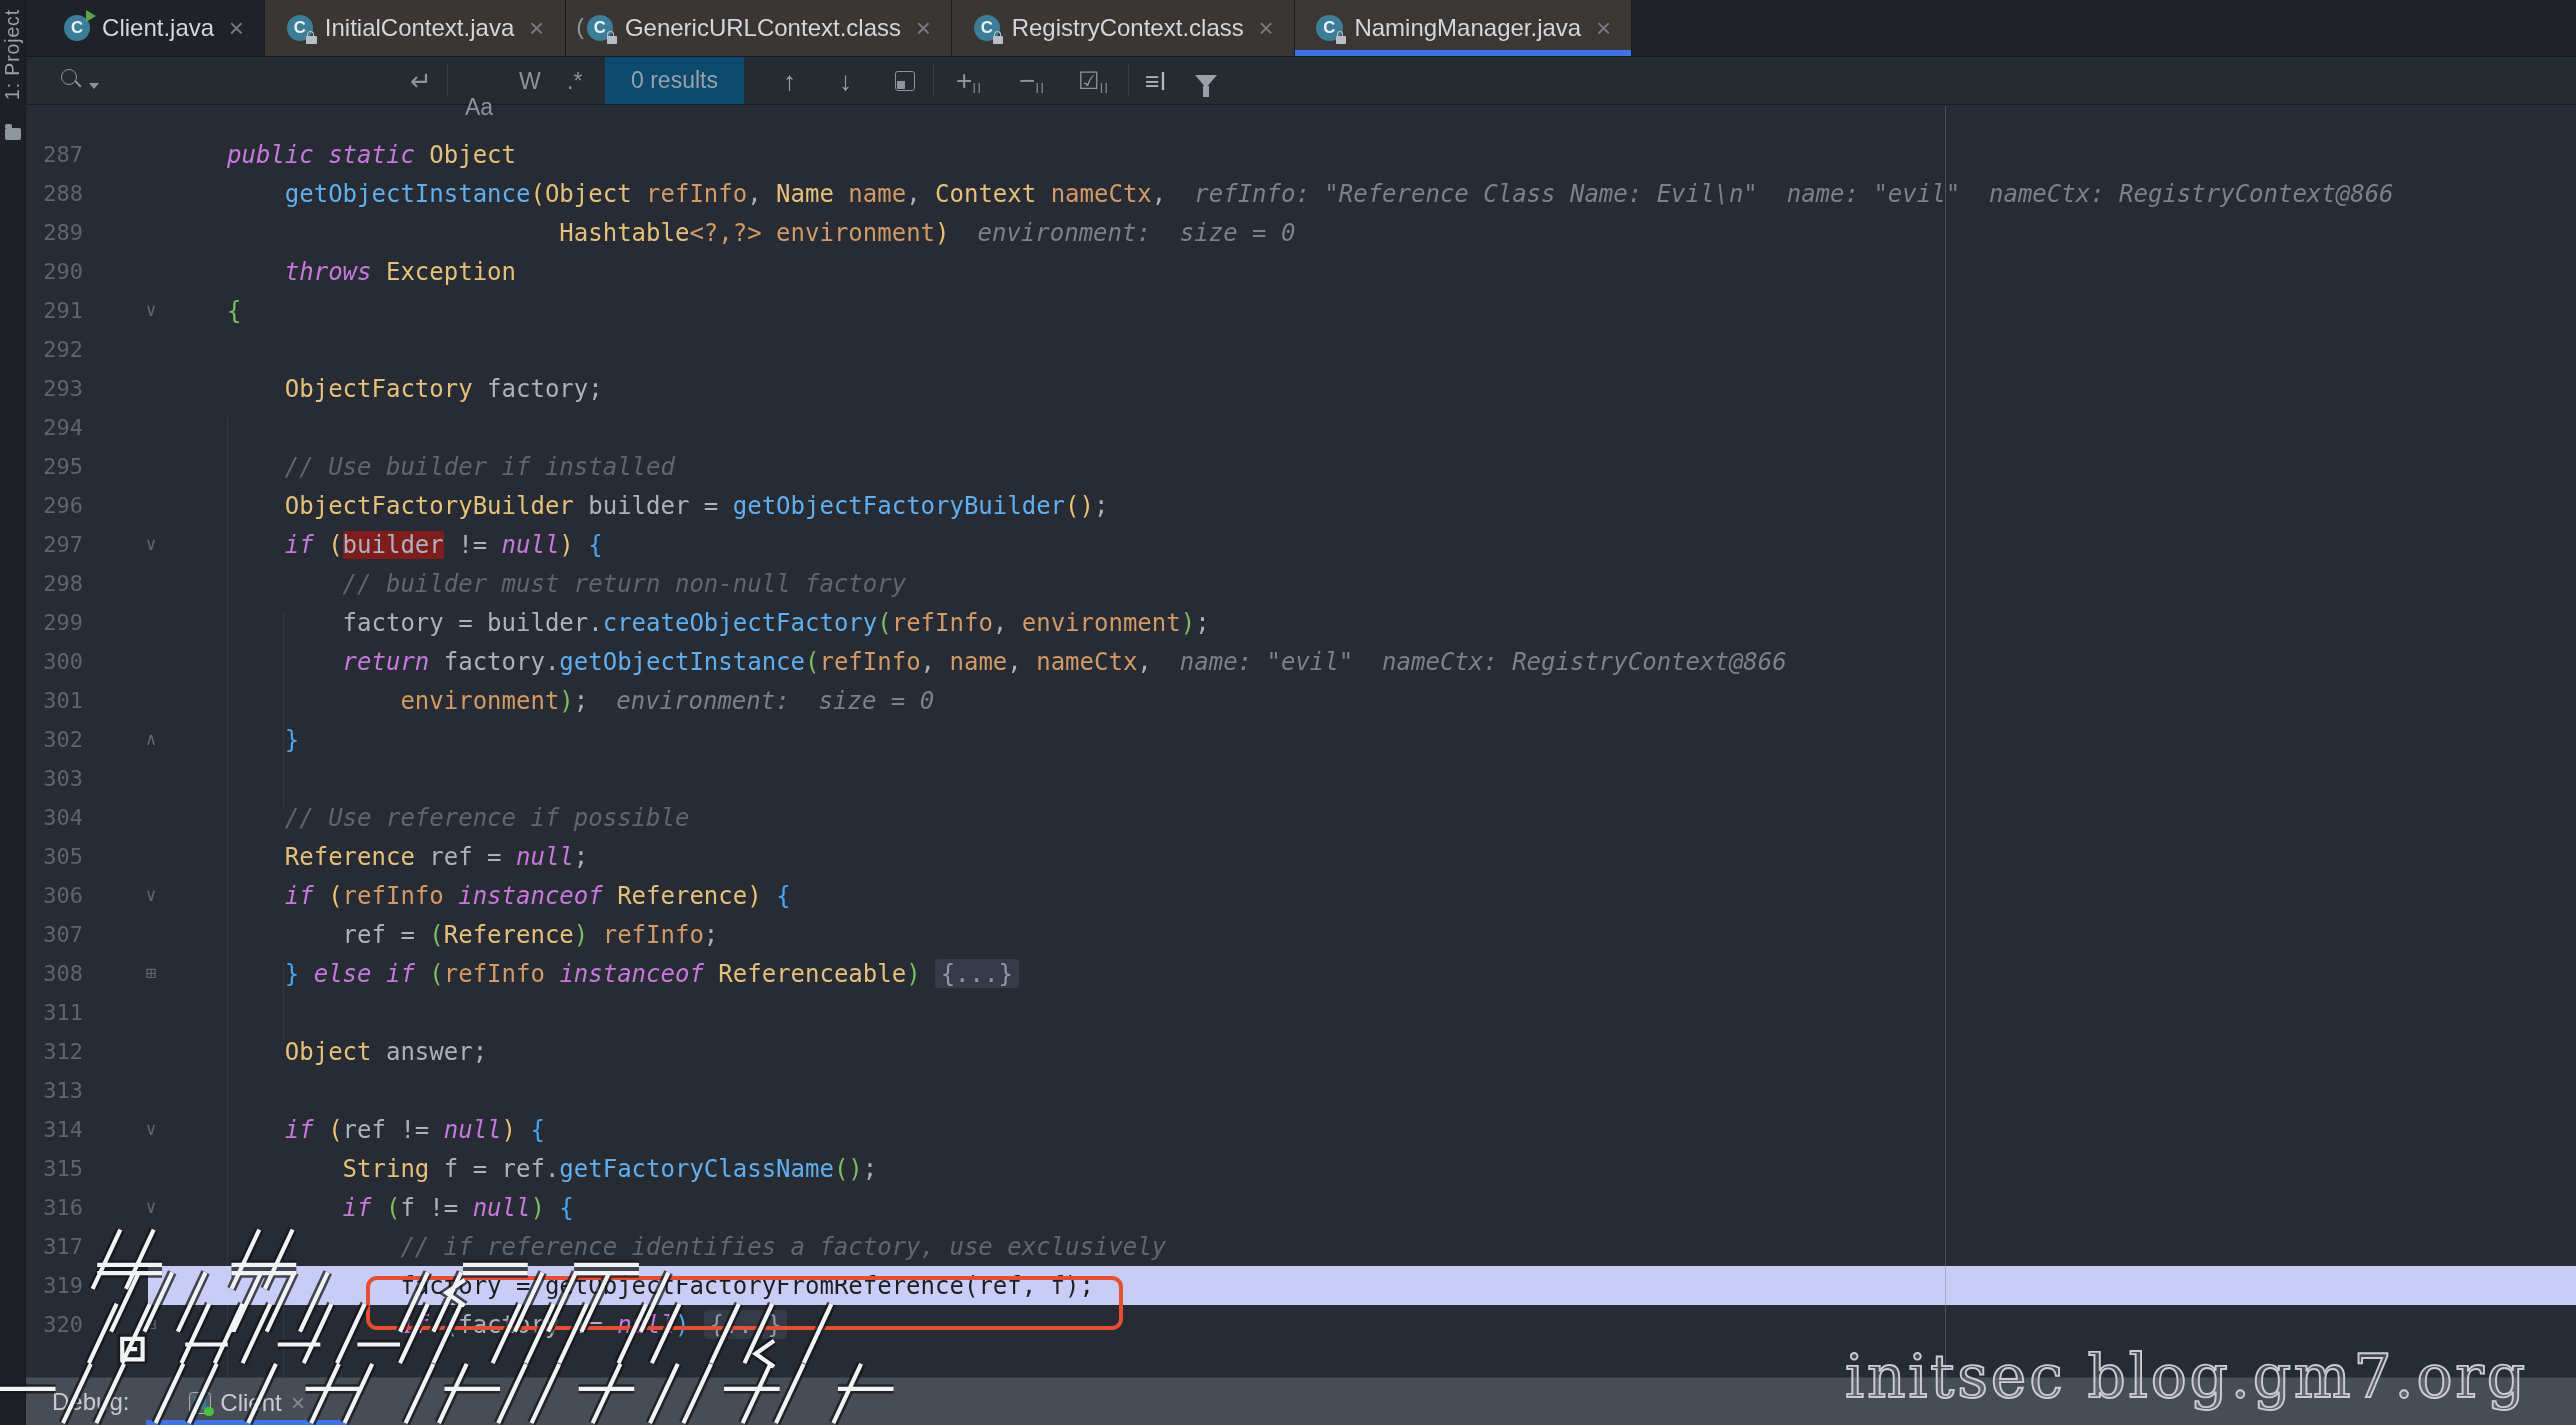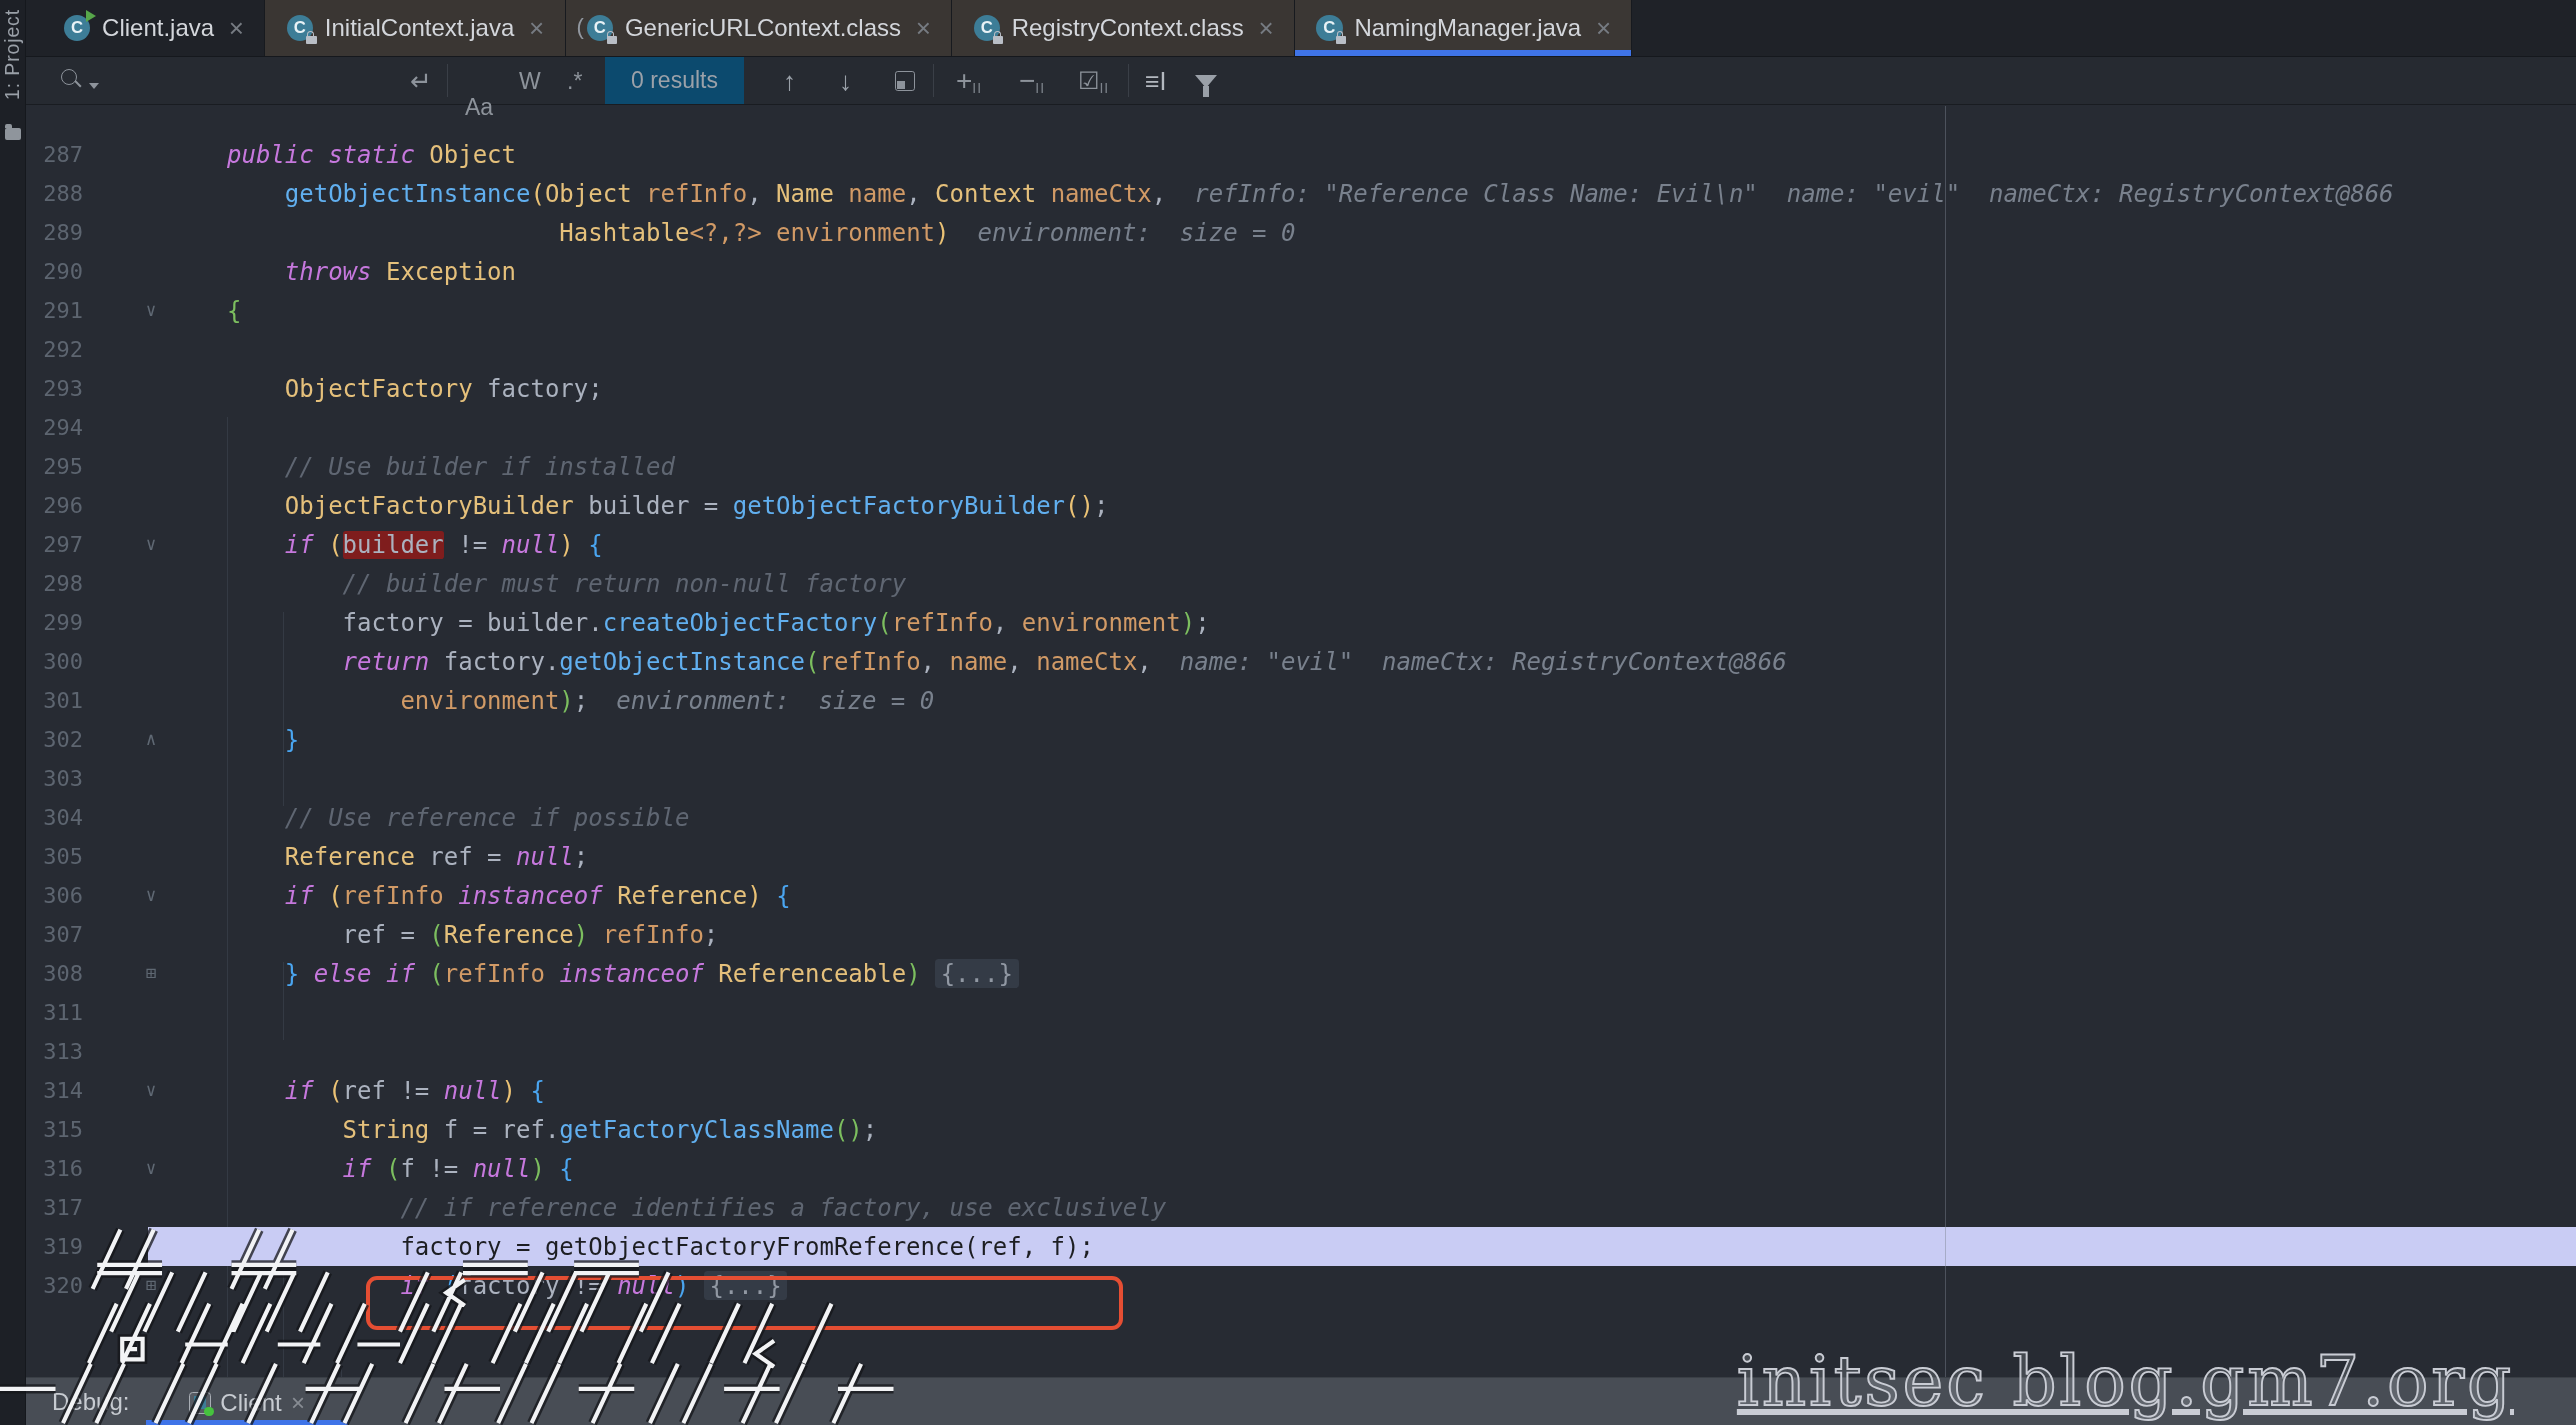--- a/index.html
+++ b/index.html
@@ -102,23 +102,23 @@
   #debugbar .dlabel { position:absolute; left:26px; top:10.2px; }
   #debug-tab { position:absolute; left:120px; top:0; width:202px; height:49px;
     display:flex; align-items:center; justify-content:center; gap:9.3px; }
   #debug-tab .underline { position:absolute; left:0; right:0; bottom:1.9px; height:5.6px; background:#3f74e8; }
   .dbg-ico { position:relative; width:22px; height:22px; border:1.9px solid #a8adb4; border-radius:3.7px; background:#565b63; }
   .dbg-ico::before { content:""; position:absolute; inset:3.7px; background:#3d7d97; }
   .dbg-ico::after { content:""; position:absolute; right:-3.7px; bottom:-3.7px; width:9.3px; height:9.3px;
     border-radius:50%; background:#46c33e; }
   #debug-tab .close { color:#878c93; font-size:24px; }
   
-  #watermark { position:absolute; right:62px; top:1341px; z-index:8;
-    font-family:"DejaVu Serif", serif; font-size:69px; letter-spacing:2.8px;
-    color:rgba(225,229,238,0.16); -webkit-text-stroke:1.9px #c9ccd4; white-space:nowrap;text-decoration:underline; }
+  #watermark { position:absolute; right:48px; top:1341px; z-index:8;
+    font-family:"DejaVu Serif", serif; font-size:60px; letter-spacing:2.8px;
+    color:rgba(225,229,238,0.16); -webkit-text-stroke:1.9px #c9ccd4; white-space:nowrap; }
   #glitch { position:absolute; left:0; top:0; z-index:7; pointer-events:none; }
   .mag { position:relative; width:24px; height:24px; }
   .mag::before { content:""; position:absolute; left:0; top:0; width:14px; height:14px;
     border:1.9px solid #8d939b; border-radius:50%; }
   .mag::after { content:""; position:absolute; left:13px; top:14px; width:8.3px; height:1.9px;
     background:#8d939b; transform:rotate(45deg); }
   .caret-down { width:0; height:0; border-left:5.6px solid transparent; border-right:5.6px solid transparent;
     border-top:6.5px solid #8d939b; margin-left:3.7px; margin-top:9.3px; }
 </style>
 </head>
@@ -238,20 +238,21 @@
         <div class="row"><span class="ln">300</span><span class="gut"></span><span class="code"><span class="s-pl">        </span><span class="s-kw">return</span><span class="s-pl"> factory.</span><span class="s-fn">getObjectInstance</span><span class="s-p2">(</span><span class="s-pm">refInfo</span><span class="s-pl">, </span><span class="s-pm">name</span><span class="s-pl">, </span><span class="s-pm">nameCtx</span><span class="s-pl">,</span></span><span class="hint">name: "evil"  nameCtx: RegistryContext@866</span></div>
         <div class="row"><span class="ln">301</span><span class="gut"></span><span class="code"><span class="s-pl">            </span><span class="s-pm">environment</span><span class="s-p2">)</span><span class="s-pl">;</span></span><span class="hint">environment:  size = 0</span></div>
         <div class="row"><span class="ln">302</span><span class="gut">∧</span><span class="code"><span class="s-pl">    </span><span class="s-p3">}</span></span></div>
         <div class="row"><span class="ln">303</span><span class="gut"></span><span class="code"></span></div>
         <div class="row"><span class="ln">304</span><span class="gut"></span><span class="code"><span class="s-pl">    </span><span class="s-cm">// Use reference if possible</span></span></div>
         <div class="row"><span class="ln">305</span><span class="gut"></span><span class="code"><span class="s-pl">    </span><span class="s-ty">Reference</span><span class="s-pl"> ref = </span><span class="s-kw">null</span><span class="s-pl">;</span></span></div>
         <div class="row"><span class="ln">306</span><span class="gut">∨</span><span class="code"><span class="s-pl">    </span><span class="s-kw">if</span><span class="s-pl"> </span><span class="s-p1">(</span><span class="s-pm">refInfo</span><span class="s-pl"> </span><span class="s-kw">instanceof</span><span class="s-pl"> </span><span class="s-ty">Reference</span><span class="s-p1">)</span><span class="s-pl"> </span><span class="s-p3">{</span></span></div>
         <div class="row"><span class="ln">307</span><span class="gut"></span><span class="code"><span class="s-pl">        ref = </span><span class="s-p2">(</span><span class="s-ty">Reference</span><span class="s-p2">)</span><span class="s-pl"> </span><span class="s-pm">refInfo</span><span class="s-pl">;</span></span></div>
         <div class="row"><span class="ln">308</span><span class="gut">⊞</span><span class="code"><span class="s-pl">    </span><span class="s-p3">}</span><span class="s-pl"> </span><span class="s-kw">else</span><span class="s-pl"> </span><span class="s-kw">if</span><span class="s-pl"> </span><span class="s-p2">(</span><span class="s-pm">refInfo</span><span class="s-pl"> </span><span class="s-kw">instanceof</span><span class="s-pl"> </span><span class="s-ty">Referenceable</span><span class="s-p2">)</span><span class="s-pl"> </span><span class="s-fold">{...}</span></span></div>
         <div class="row"><span class="ln">311</span><span class="gut"></span><span class="code"></span></div>
+        <div class="row"><span class="ln">312</span><span class="gut"></span><span class="code"><span class="s-pl">    </span><span class="s-ty">Object</span><span class="s-pl"> answer;</span></span></div>
         <div class="row"><span class="ln">313</span><span class="gut"></span><span class="code"></span></div>
         <div class="row"><span class="ln">314</span><span class="gut">∨</span><span class="code"><span class="s-pl">    </span><span class="s-kw">if</span><span class="s-pl"> </span><span class="s-p1">(</span><span class="s-pl">ref != </span><span class="s-kw">null</span><span class="s-p1">)</span><span class="s-pl"> </span><span class="s-p3">{</span></span></div>
         <div class="row"><span class="ln">315</span><span class="gut"></span><span class="code"><span class="s-pl">        </span><span class="s-ty">String</span><span class="s-pl"> f = ref.</span><span class="s-fn">getFactoryClassName</span><span class="s-p2">()</span><span class="s-pl">;</span></span></div>
         <div class="row"><span class="ln">316</span><span class="gut">∨</span><span class="code"><span class="s-pl">        </span><span class="s-kw">if</span><span class="s-pl"> </span><span class="s-p2">(</span><span class="s-pl">f != </span><span class="s-kw">null</span><span class="s-p2">)</span><span class="s-pl"> </span><span class="s-p3">{</span></span></div>
         <div class="row"><span class="ln">317</span><span class="gut"></span><span class="code"><span class="s-pl">            </span><span class="s-cm">// if reference identifies a factory, use exclusively</span></span></div>
         <div class="row exec"><span class="ln">319</span><span class="gut"></span><span class="code"><span class="s-pl">            factory = </span><span class="s-fn">getObjectFactoryFromReference</span><span class="s-p2">(</span><span class="s-pl">ref, f</span><span class="s-p2">)</span><span class="s-pl">;</span></span></div>
         <div class="row"><span class="ln">320</span><span class="gut">⊞</span><span class="code"><span class="s-pl">            </span><span class="s-kw">if</span><span class="s-pl"> </span><span class="s-p3">(</span><span class="s-pl">factory != </span><span class="s-kw">null</span><span class="s-p3">)</span><span class="s-pl"> </span><span class="s-fold">{...}</span></span></div>
       </div>
     <div id="redbox" style="top: 1170px;"></div>
   </div>

